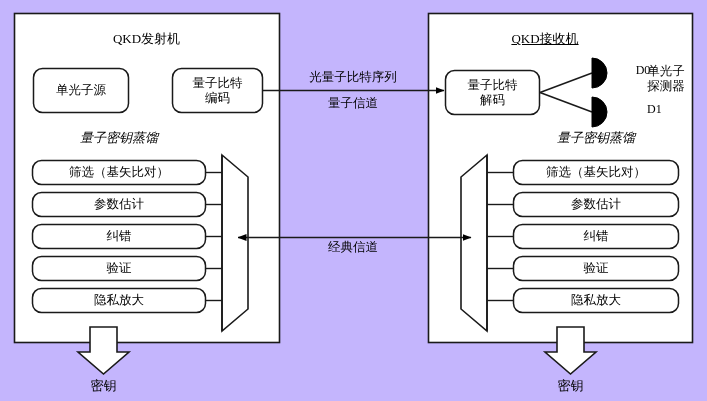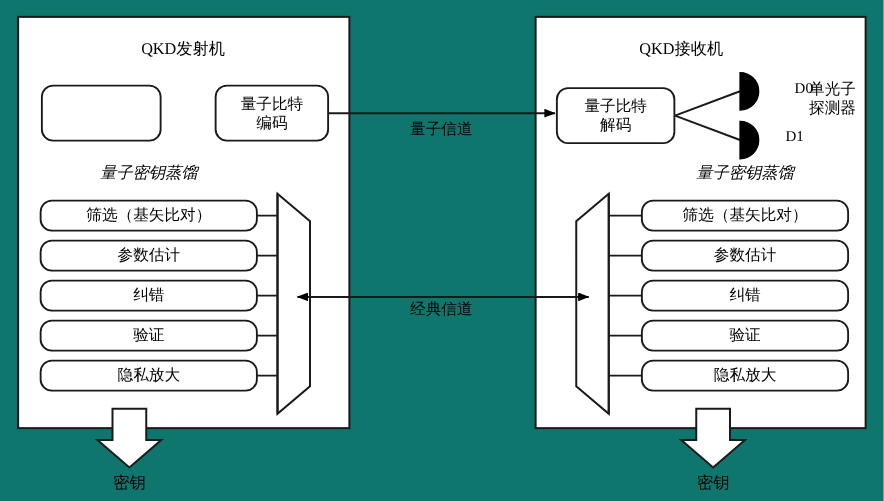--- a/index.html
+++ b/index.html
@@ -8,21 +8,21 @@
     padding: 0;
     background: #ffffff;
   }
   body {
     font-family: "Liberation Serif", "DejaVu Serif", serif;
   }
   #canvas {
     position: relative;
     width: 707px;
     height: 401px;
-    background: #0f766e;
+    background: #c4b5fd;
     overflow: hidden;
   }
   #canvas svg.layer {
     position: absolute;
     left: 0;
     top: 0;
     width: 707px;
     height: 401px;
   }
   .lbl {
@@ -110,45 +110,47 @@
     <line x1="345" y1="237.5" x2="238" y2="237.5" stroke="#1a1a1a" stroke-width="1.6" marker-end="url(#arrowhead)"></line>
     <line x1="345" y1="237.5" x2="471" y2="237.5" stroke="#1a1a1a" stroke-width="1.6" marker-end="url(#arrowhead)"></line>
 
     <polygon points="90,327 117,327 117,352 129,352 103.5,374 78,352 90,352" fill="#ffffff" stroke="#1a1a1a" stroke-width="1.6"></polygon>
 
     <polygon points="557,327 584,327 584,352 596,352 570.5,374 545,352 557,352" fill="#ffffff" stroke="#1a1a1a" stroke-width="1.6"></polygon>
   </svg>
 
   <div class="lbl lbl-title" style="left:14px; top:31px; width:265px;">QKD发射机</div>
 
+  <div class="lbl lbl-box ctr" style="left:33px; top:68px; width:96px; height:45px;">单光子源</div>
 
   <div class="lbl lbl-box ctr" style="left:172px; top:68px; width:91px; height:45px;">量子比特
 编码</div>
 
   <div class="lbl lbl-section" style="left:32px; top:130px; width:174px;">量子密钥蒸馏</div>
 
   <div class="lbl lbl-box ctr" style="left:32px; top:160px; width:174px; height:25px;">筛选（基矢比对）</div>
   <div class="lbl lbl-box ctr" style="left:32px; top:192px; width:174px; height:25px;">参数估计</div>
   <div class="lbl lbl-box ctr" style="left:32px; top:224px; width:174px; height:25px;">纠错</div>
   <div class="lbl lbl-box ctr" style="left:32px; top:256px; width:174px; height:25px;">验证</div>
   <div class="lbl lbl-box ctr" style="left:32px; top:288px; width:174px; height:25px;">隐私放大</div>
 
   <div class="lbl lbl-key" style="left:63px; top:378px; width:81px;">密钥</div>
 
+  <div class="lbl lbl-chan" style="left:288px; top:70px; width:130px;">光量子比特序列</div>
   <div class="lbl lbl-chan" style="left:288px; top:96px; width:130px;">量子信道</div>
 
   <div class="lbl lbl-chan" style="left:288px; top:240px; width:130px;">经典信道</div>
 
-  <div class="lbl lbl-title" style="left:428px; top:31px; width:234px;">QKD接收机</div>
+  <div class="lbl lbl-title" style="left:428px; top:31px; width:234px;text-decoration:underline;">QKD接收机</div>
 
   <div class="lbl lbl-box ctr" style="left:445px; top:70px; width:95px; height:45px;">量子比特
 解码</div>
 
   <div class="lbl lbl-dlabel" style="left:632px; top:63px; width:22px; text-align:center;">D0</div>
-  <div class="lbl lbl-dlabel" style="left:621px; top:102px; width:22px; text-align:right;">D1</div>
+  <div class="lbl lbl-dlabel" style="left:647px; top:102px; width:22px; text-align:left;">D1</div>
 
   <div class="lbl lbl-det" style="left:637px; top:64px; width:58px;">单光子
 探测器</div>
 
   <div class="lbl lbl-section" style="left:513px; top:130px; width:166px;">量子密钥蒸馏</div>
 
   <div class="lbl lbl-box ctr" style="left:513px; top:160px; width:166px; height:25px;">筛选（基矢比对）</div>
   <div class="lbl lbl-box ctr" style="left:513px; top:192px; width:166px; height:25px;">参数估计</div>
   <div class="lbl lbl-box ctr" style="left:513px; top:224px; width:166px; height:25px;">纠错</div>
   <div class="lbl lbl-box ctr" style="left:513px; top:256px; width:166px; height:25px;">验证</div>

